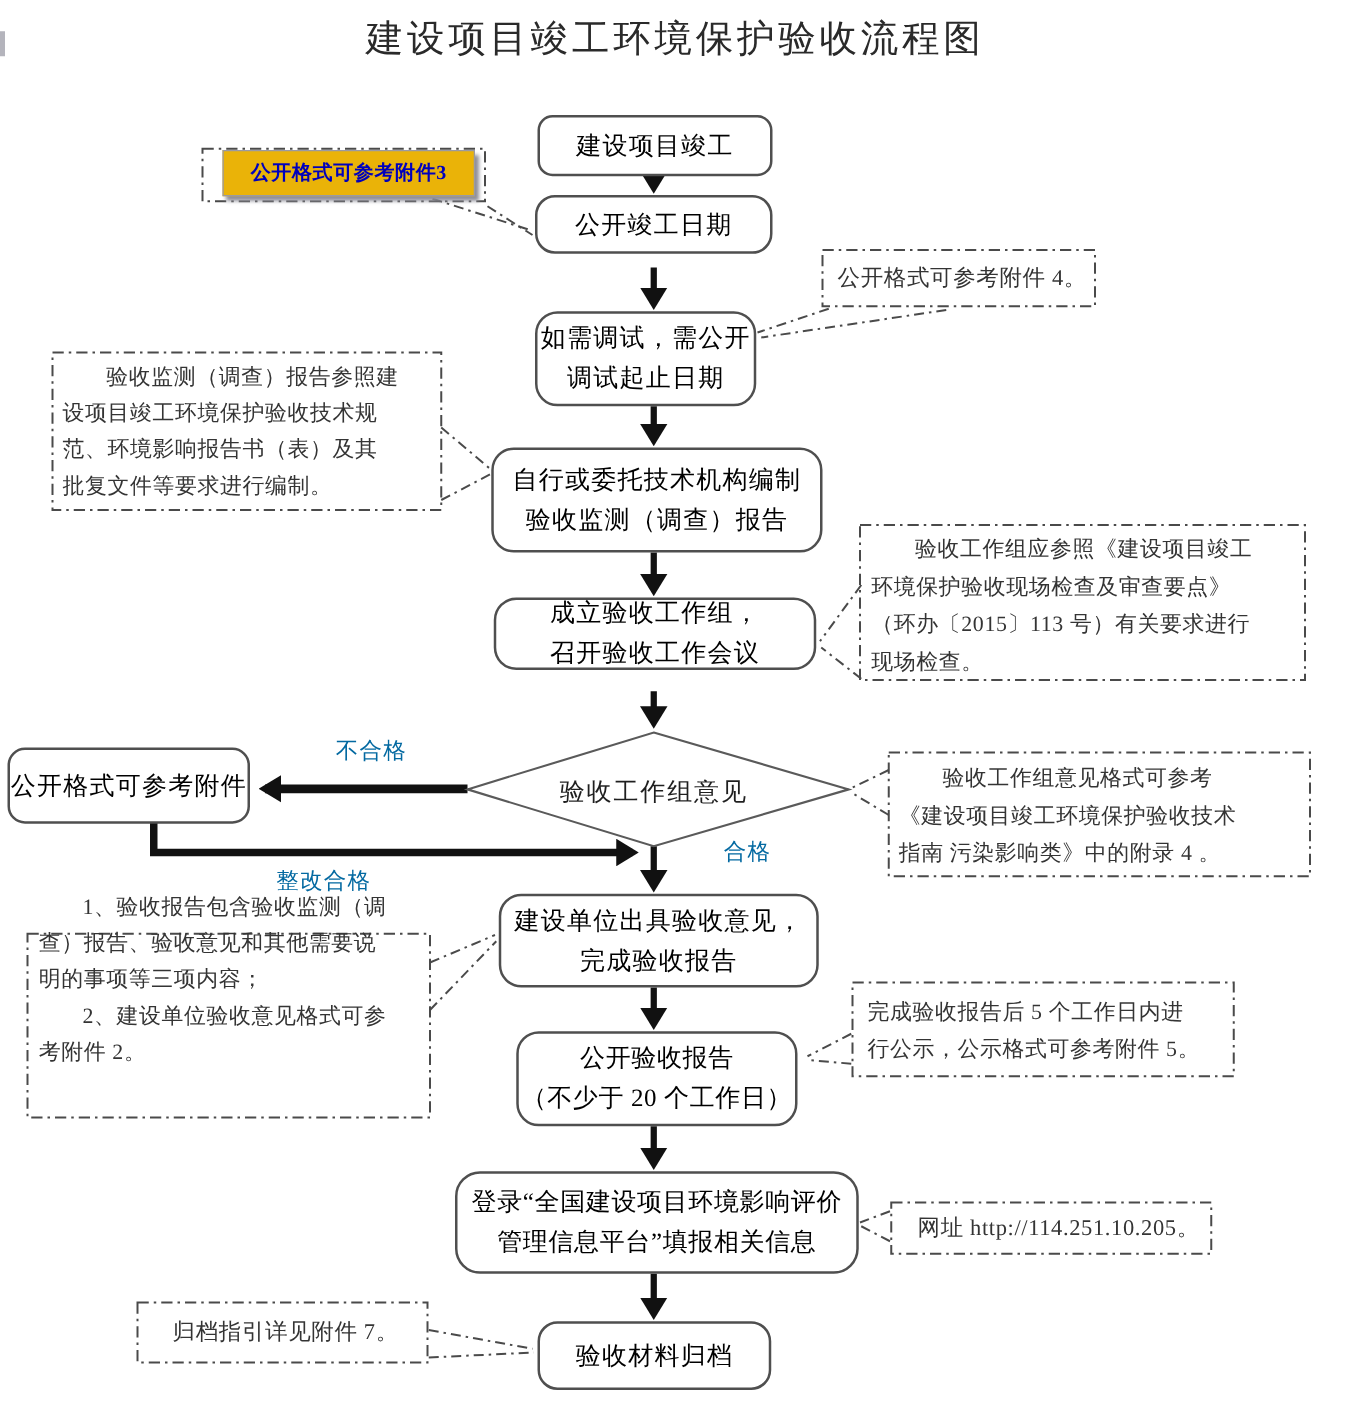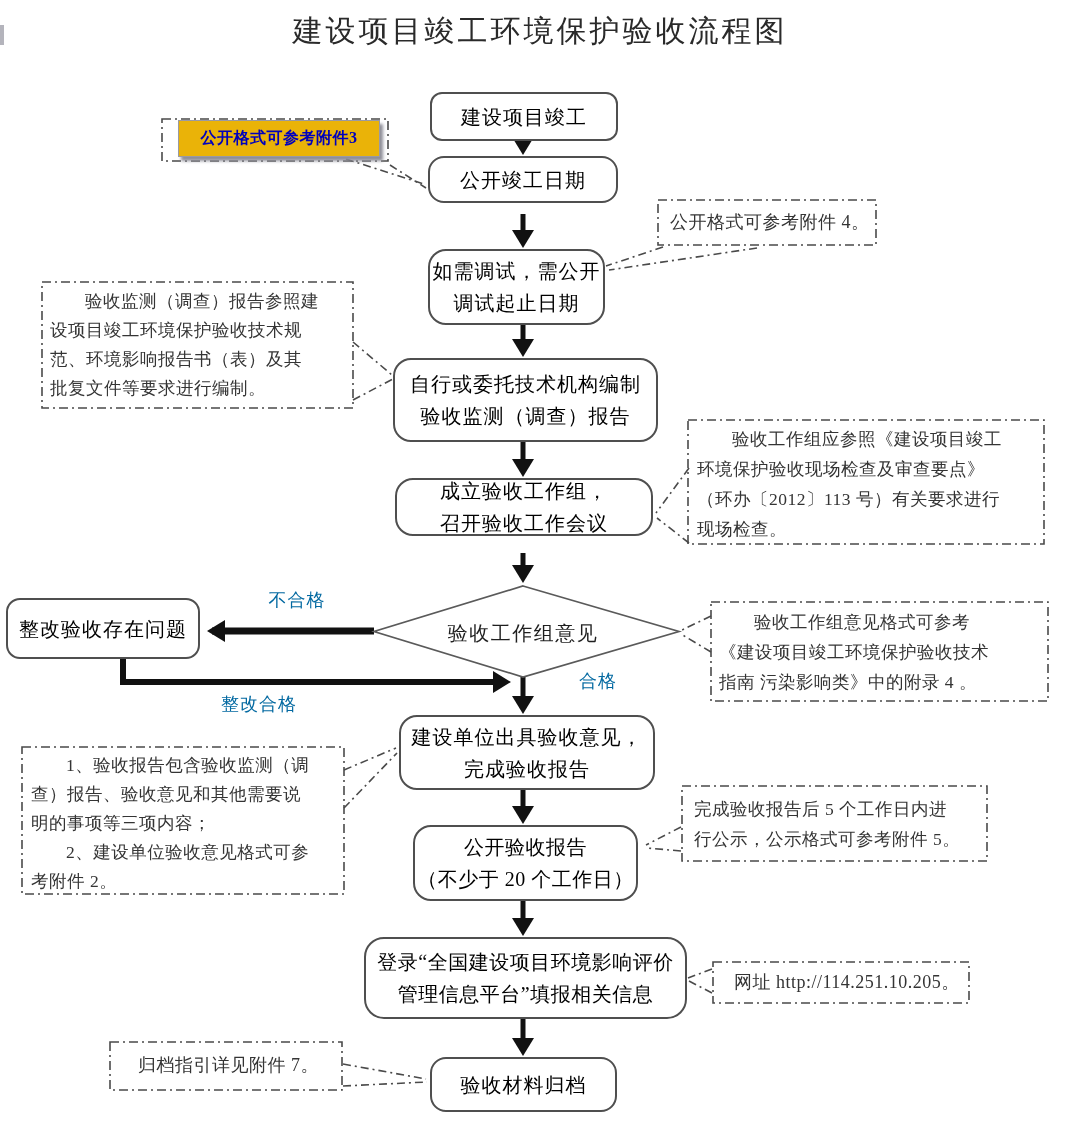--- a/index.html
+++ b/index.html
@@ -105,21 +105,21 @@
   <div class="abs page-title">建设项目竣工环境保护验收流程图</div>
 
   <div class="abs flow-box" style="left:430px;top:92px;width:188px;height:49px;border-radius:12px;">建设项目竣工</div>
   <div class="abs flow-box" style="left:428px;top:156px;width:190px;height:47px;">公开竣工日期</div>
   <div class="abs flow-box" style="left:428px;top:249px;width:177px;height:76px;border-radius:18px;">如需调试，需公开
 调试起止日期</div>
   <div class="abs flow-box" style="left:393px;top:358px;width:265px;height:84px;border-radius:18px;">自行或委托技术机构编制
 验收监测（调查）报告</div>
   <div class="abs flow-box" style="left:395px;top:478px;width:258px;height:58px;border-radius:18px;">成立验收工作组，
 召开验收工作会议</div>
-  <div class="abs flow-box" style="left:6px;top:598px;width:194px;height:61px;border-radius:14px;">整改验收存在问题</div>
+  <div class="abs flow-box" style="left:6px;top:598px;width:194px;height:61px;border-radius:14px;">公开格式可参考附件</div>
   <div class="abs flow-box" style="left:399px;top:715px;width:256px;height:75px;border-radius:18px;">建设单位出具验收意见，
 完成验收报告</div>
   <div class="abs flow-box" style="left:413px;top:825px;width:225px;height:76px;border-radius:18px;letter-spacing:0.5px;">公开验收报告
 （不少于 20 个工作日）</div>
   <div class="abs flow-box" style="left:364px;top:937px;width:323px;height:82px;border-radius:20px;letter-spacing:0.5px;">登录“全国建设项目环境影响评价
 管理信息平台”填报相关信息</div>
   <div class="abs flow-box" style="left:430px;top:1057px;width:187px;height:55px;">验收材料归档</div>
 
   <div class="abs diamond-label" style="left:403px;top:620px;width:240px;">验收工作组意见</div>
 
@@ -129,26 +129,26 @@
 
   <div class="abs raised-note" style="left:178px;top:120px;width:202px;height:37px;">公开格式可参考附件3</div>
 
   <div class="abs note-text" style="left:670px;top:208px;width:200px;line-height:28px;">公开格式可参考附件 4。</div>
   <div class="abs note-text indent" style="left:50px;top:287px;width:298px;line-height:29px;font-size:17.5px;">验收监测（调查）报告参照建
 设项目竣工环境保护验收技术规
 范、环境影响报告书（表）及其
 批复文件等要求进行编制。</div>
   <div class="abs note-text indent" style="left:697px;top:424px;width:342px;line-height:30px;font-size:17.5px;">验收工作组应参照《建设项目竣工
 环境保护验收现场检查及审查要点》
-（环办〔2012〕113 号）有关要求进行
+（环办〔2015〕113 号）有关要求进行
 现场检查。</div>
   <div class="abs note-text indent" style="left:719px;top:607px;width:324px;line-height:30px;font-size:17.5px;">验收工作组意见格式可参考
 《建设项目竣工环境保护验收技术
 指南 污染影响类》中的附录 4 。</div>
-  <div class="abs" style="left:31px;top:751px;width:306px;">
+  <div class="abs" style="left:31px;top:711px;width:306px;">
     <div class="note-text indent" style="font-size:17.5px;line-height:29px;">1、验收报告包含验收监测（调
 查）报告、验收意见和其他需要说
 明的事项等三项内容；</div>
     <div class="note-text indent" style="font-size:17.5px;line-height:29px;">2、建设单位验收意见格式可参
 考附件 2。</div>
   </div>
   <div class="abs note-text" style="left:694px;top:794px;width:290px;line-height:30px;font-size:17.5px;">完成验收报告后 5 个工作日内进
 行公示，公示格式可参考附件 5。</div>
   <div class="abs note-text" style="left:734px;top:968px;width:230px;line-height:28px;">网址 http://114.251.10.205。</div>
   <div class="abs note-text" style="left:138px;top:1051px;width:200px;line-height:28px;">归档指引详见附件 7。</div>

